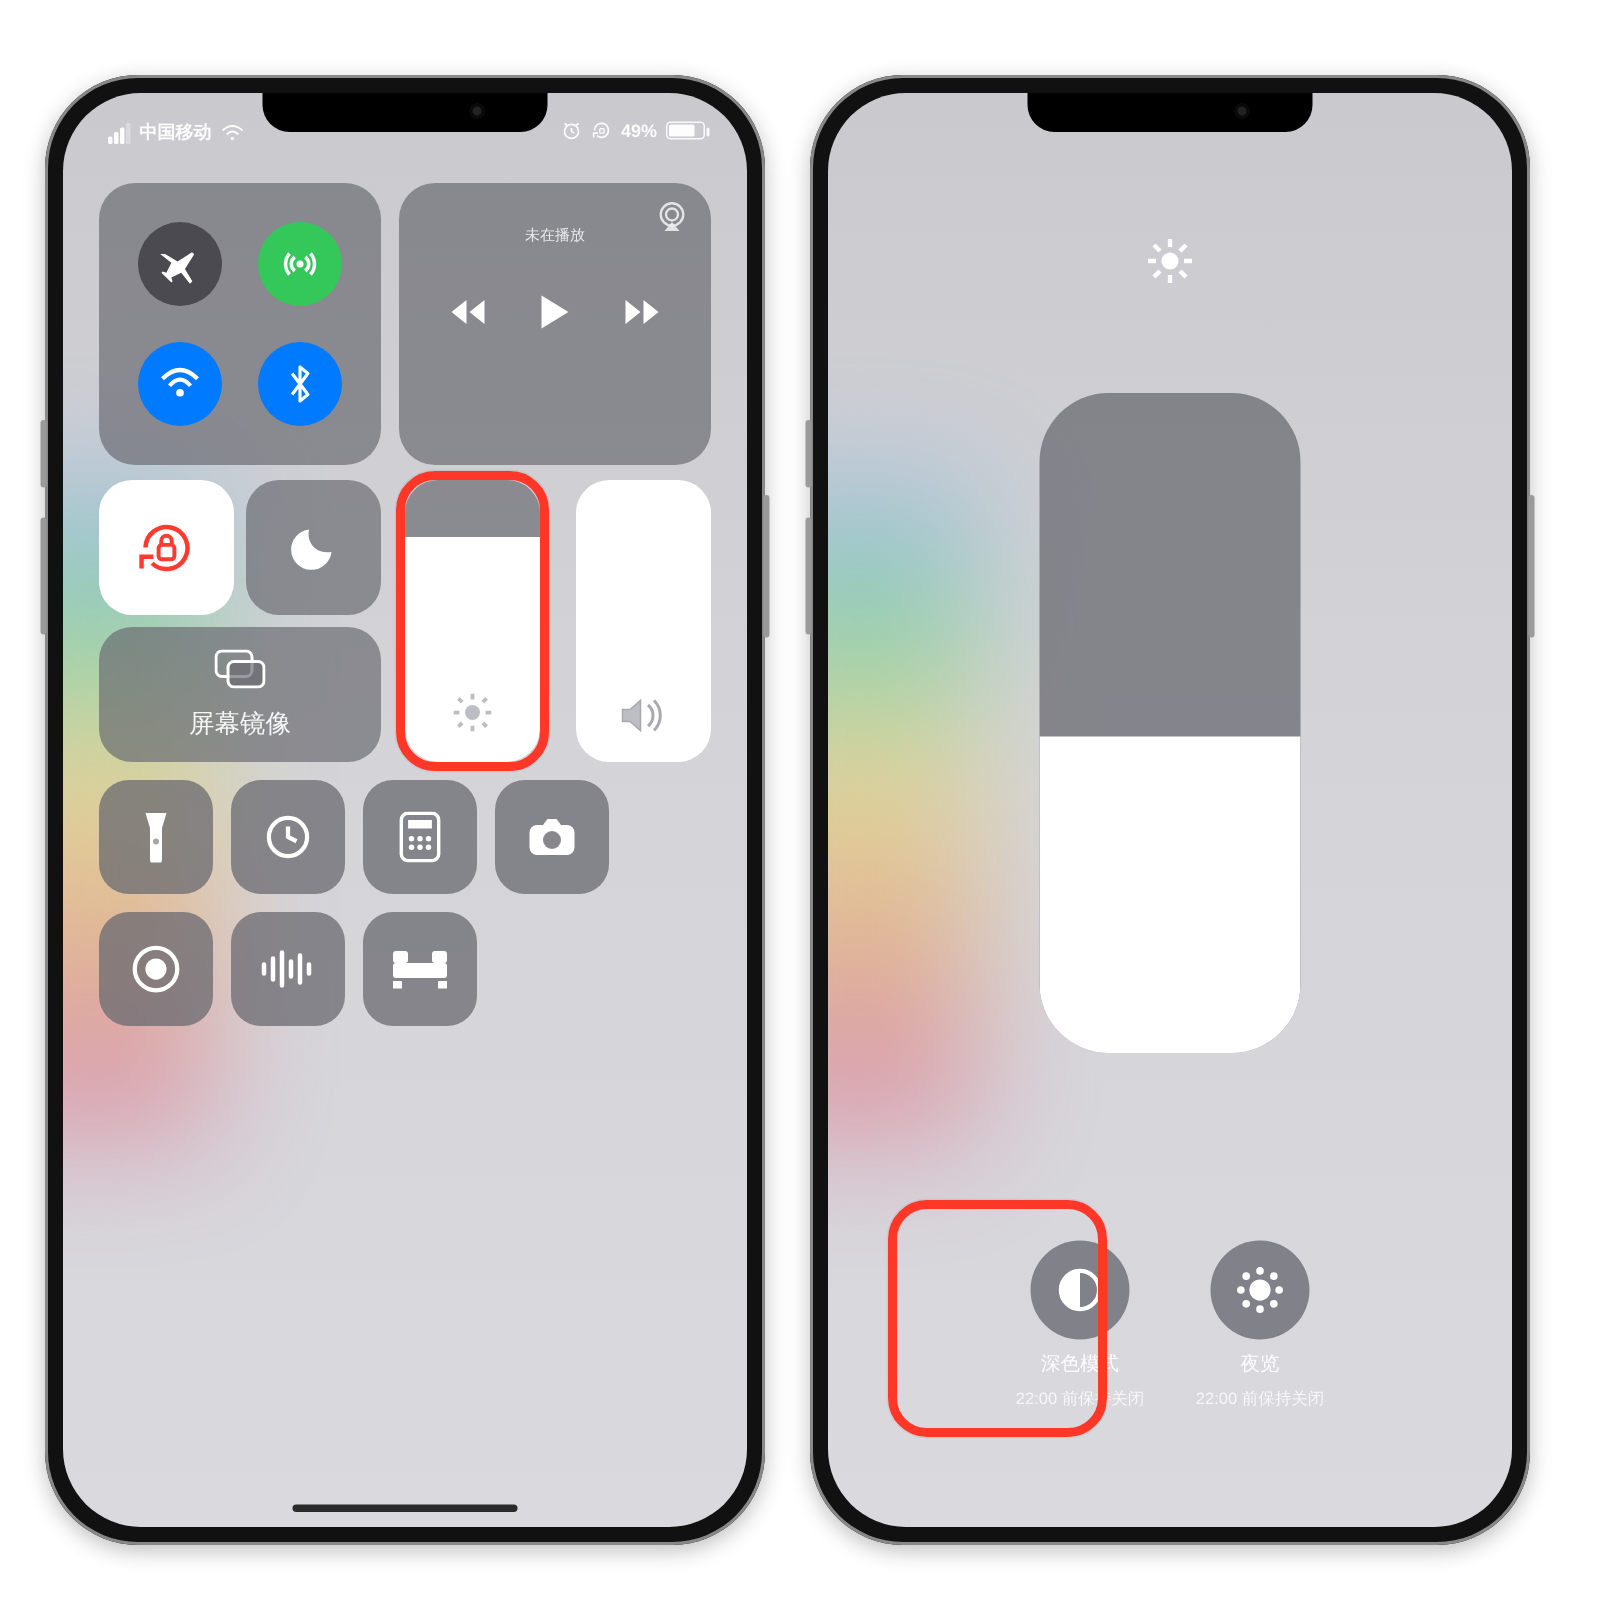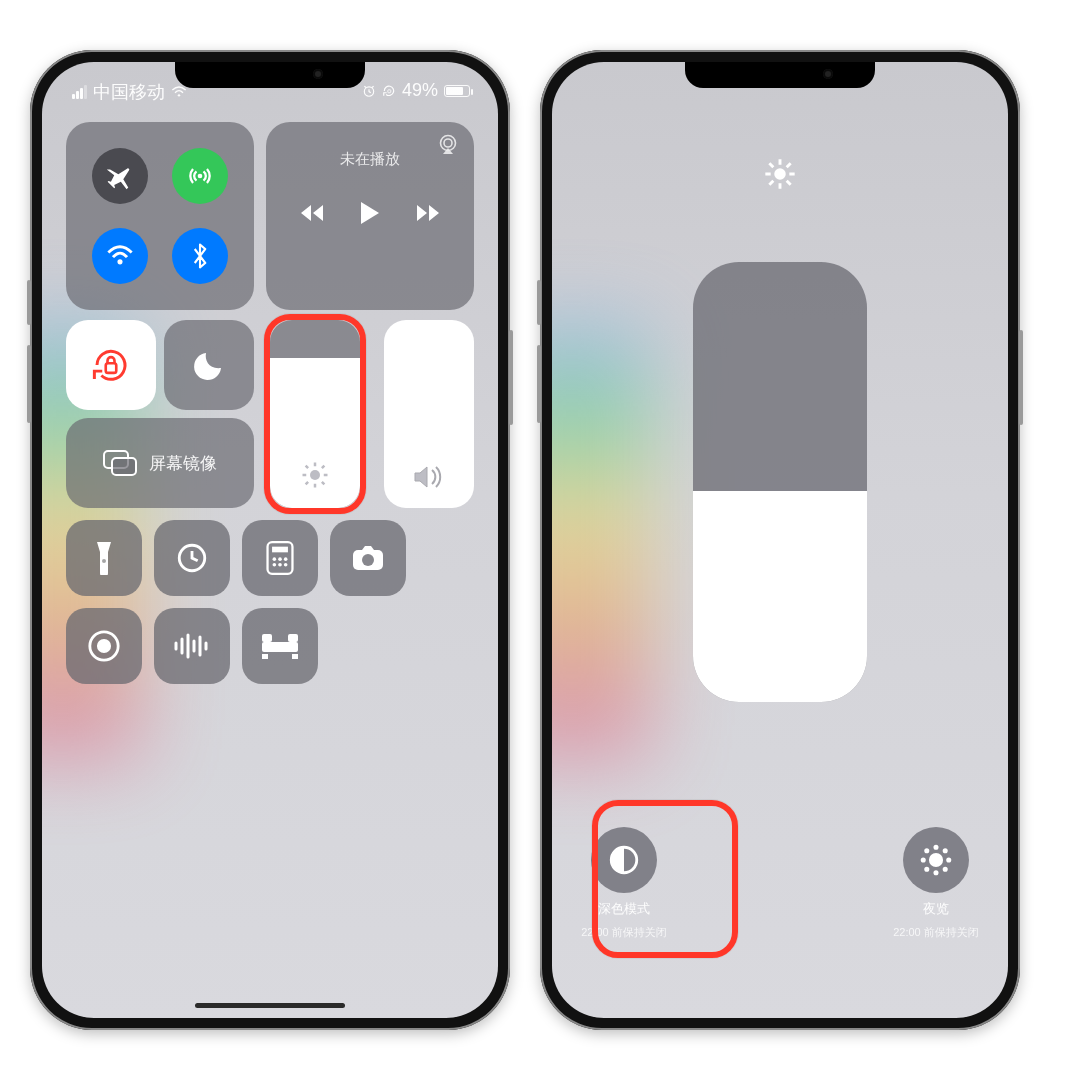--- a/index.html
+++ b/index.html
@@ -41,21 +41,21 @@
     width:190px; height:28px; background:#000; border-radius:0 0 18px 18px; z-index:30;
   }
   .notch::after { content:""; position:absolute; right:42px; top:9px; width:10px; height:10px; border-radius:50%; background:#222; box-shadow: inset 0 0 0 2px #0a0a0a; }
 
   
   .phone .side-l { position:absolute; left:-3px; top:230px; width:4px; height:45px; background:#9a9a9a; border-radius:3px; }
   .phone .side-l2 { position:absolute; left:-3px; top:295px; width:4px; height:78px; background:#9a9a9a; border-radius:3px; }
   .phone .side-r { position:absolute; right:-3px; top:280px; width:4px; height:95px; background:#9a9a9a; border-radius:3px; }
 
   
-  .status-bar { position:absolute; top:18px; left:0; right:0; height:24px; color:rgba(255,255,255,.95); font-size:18px; z-index:40;}
+  .status-bar { position:absolute; top:18px; left:0; right:0; height:24px; color:rgba(255,255,255,.95); font-size:12px; z-index:40;font-weight:bold;}
   .status-left { position:absolute; left:30px; display:flex; align-items:center; gap:6px; }
   .status-right { position:absolute; right:28px; display:flex; align-items:center; gap:6px; }
   .sigbars { display:flex; gap:1px; align-items:flex-end;}
   .sigbars span{ width:3px; background:rgba(255,255,255,.95); border-radius:1px;}
   .sigbars span:nth-child(1){height:5px;} .sigbars span:nth-child(2){height:8px;}
   .sigbars span:nth-child(3){height:11px;} .sigbars span:nth-child(4){height:14px; background:rgba(255,255,255,.35);}
   .battery { width:26px; height:12px; border:1.2px solid rgba(255,255,255,.9); border-radius:3px; position:relative;}
   .battery::after{content:""; position:absolute; right:-4px; top:3px; width:2px; height:6px; background:rgba(255,255,255,.9); border-radius:1px;}
   .battery .lvl{ position:absolute; left:1px; top:1px; bottom:1px; border-radius:1px; background:rgba(255,255,255,.95);}
 
@@ -68,30 +68,30 @@
   }
   svg { display:block; }
 
   
   .conn { position:absolute; left:0; top:0; width:188px; height:188px; display:grid; grid-template-columns:1fr 1fr; grid-template-rows:1fr 1fr; place-items:center; padding:14px;}
   .conn .btn-circle.blue { background:#007aff; }
   .conn .btn-circle.green { background:#34c759; }
 
   
   .media { position:absolute; right:0; top:0; width:208px; height:188px; padding:14px 16px; color:rgba(255,255,255,.9);}
-  .media .title { text-align:center; margin-top:14px; font-size:15px; opacity:.9;}
+  .media .title { text-align:center; margin-top:14px; font-size:10px; opacity:.9;}
   .media .controls { display:flex; justify-content:space-around; align-items:center; margin-top:32px;}
   .media .airplay { position:absolute; right:14px; top:12px; opacity:.85;}
 
   
   .orient { position:absolute; left:0; top:198px; width:90px; height:90px; background:#fff; border-radius:22px; display:flex; align-items:center; justify-content:center;}
   .dnd   { position:absolute; left:98px; top:198px; width:90px; height:90px; border-radius:22px; display:flex; align-items:center; justify-content:center;}
 
   
-  .mirror { position:absolute; left:0; top:296px; width:188px; height:90px; border-radius:22px; display:flex; align-items:center; justify-content:center; gap:12px; color:rgba(255,255,255,.92); font-size:17px;}
+  .mirror { position:absolute; left:0; top:296px; width:188px; height:90px; border-radius:22px; display:flex; align-items:center; justify-content:center; gap:12px; color:rgba(255,255,255,.92); font-size:17px;flex-direction:column;}
 
   
   .vslider { width:90px; height:188px; border-radius:22px; position:absolute; background:rgba(105,105,112,.68); overflow:hidden;}
   .vslider .fill { position:absolute; left:0; right:0; bottom:0; background:#fff; }
   .vslider .glyph { position:absolute; left:0; right:0; bottom:18px; display:flex; justify-content:center; }
   .bright { left:204px; top:198px; }
   .bright .fill { top:38px; }
   .volume { right:0; top:198px; }
   .volume .glyph svg path, .volume .glyph svg circle { stroke:#a9a9af; }
   .volume { background:#fff; } 
@@ -107,21 +107,21 @@
 
   
   .bright-page .sun-top { position:absolute; top:96px; left:0; right:0; display:flex; justify-content:center; }
   .bigslider {
     position:absolute; left:50%; top:200px; transform:translateX(-50%);
     width:174px; height:440px; border-radius:46px; overflow:hidden;
     background:rgba(110,110,118,.78);
   }
   .bigslider .fill { position:absolute; left:0; right:0; bottom:0; height:48%; background:#fff; }
 
-  .options { position:absolute; left:0; right:0; bottom:78px; display:flex; justify-content:space-between; padding:0 12px;}
+  .options { position:absolute; left:0; right:0; bottom:78px; display:flex; justify-content:center; padding:0 12px;}
   .opt { width:120px; display:flex; flex-direction:column; align-items:center; gap:8px;}
   .opt .circle { width:66px; height:66px; border-radius:50%; background:rgba(110,110,118,.82); display:flex; align-items:center; justify-content:center;}
   .opt.blue .circle { background:#0a84ff; }
   .opt .lbl { font-size:13px; color:rgba(255,255,255,.95); text-align:center; line-height:1.25; }
   .opt .sub { font-size:11px; color:rgba(255,255,255,.78); text-align:center; }
 
 </style>
 </head>
 <body>
 

